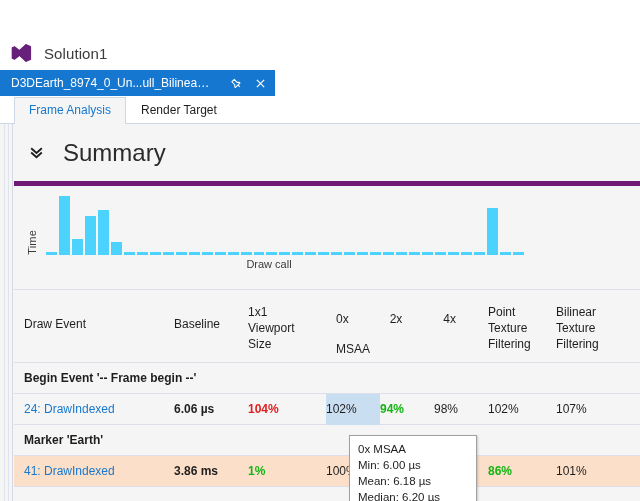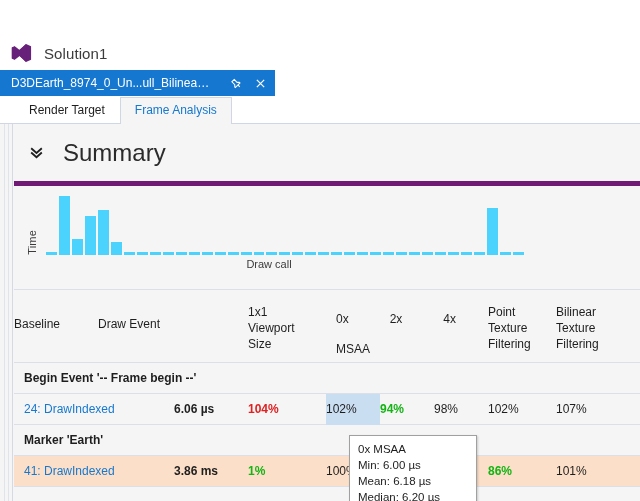--- a/index.html
+++ b/index.html
@@ -317,22 +317,22 @@
         <path d="M8 10.5v3.2" stroke="#ffffff" stroke-width="1.3" transform="rotate(-45 8 8)"></path>
       </svg>
       <svg class="close-icon" viewBox="0 0 16 16">
         <path d="M3.5 3.5 12.5 12.5 M12.5 3.5 3.5 12.5" stroke="#ffffff" stroke-width="1.5" fill="none"></path>
       </svg>
     </span>
   </div>
 </div>
 
 <div class="tabstrip">
+  <div class="tab active">Frame Analysis</div>
   <div class="tab">Render Target</div>
-  <div class="tab active">Frame Analysis</div>
 </div>
 
 <div class="content">
   <div class="leftrail"></div>
 
   <div class="panel">
 
     <div class="summary-head">
       <svg class="chev-icon" viewBox="0 0 16 16">
         <path d="M3 4 8 8.4 13 4" fill="none" stroke="#1e1e1e" stroke-width="1.7"></path>
@@ -379,22 +379,22 @@
           <div class="bar" style="height: 3px; background: rgb(75, 211, 253);"></div>
           <div class="bar" style="height: 3px; background: rgb(75, 211, 253);"></div>
           <div class="bar" style="height: 47px; background: rgb(75, 211, 253);"></div>
           <div class="bar" style="height: 3px; background: rgb(75, 211, 253);"></div>
           <div class="bar" style="height: 3px; background: rgb(75, 211, 253);"></div>
         </div>
       <div class="x-axis-label">Draw call</div>
     </div>
 
     <div class="thead">
+      <div class="th c-event">Draw Event</div>
       <div class="th c-baseline">Baseline</div>
-      <div class="th c-event">Draw Event</div>
       <div class="th c-viewport stacked">
         <div>1x1</div>
         <div>Viewport</div>
         <div>Size</div>
       </div>
       <div class="th c-msaa0"></div>
       <div class="th c-msaa2"></div>
       <div class="th c-msaa4"></div>
       <div class="th c-point stacked">
         <div>Point</div>

